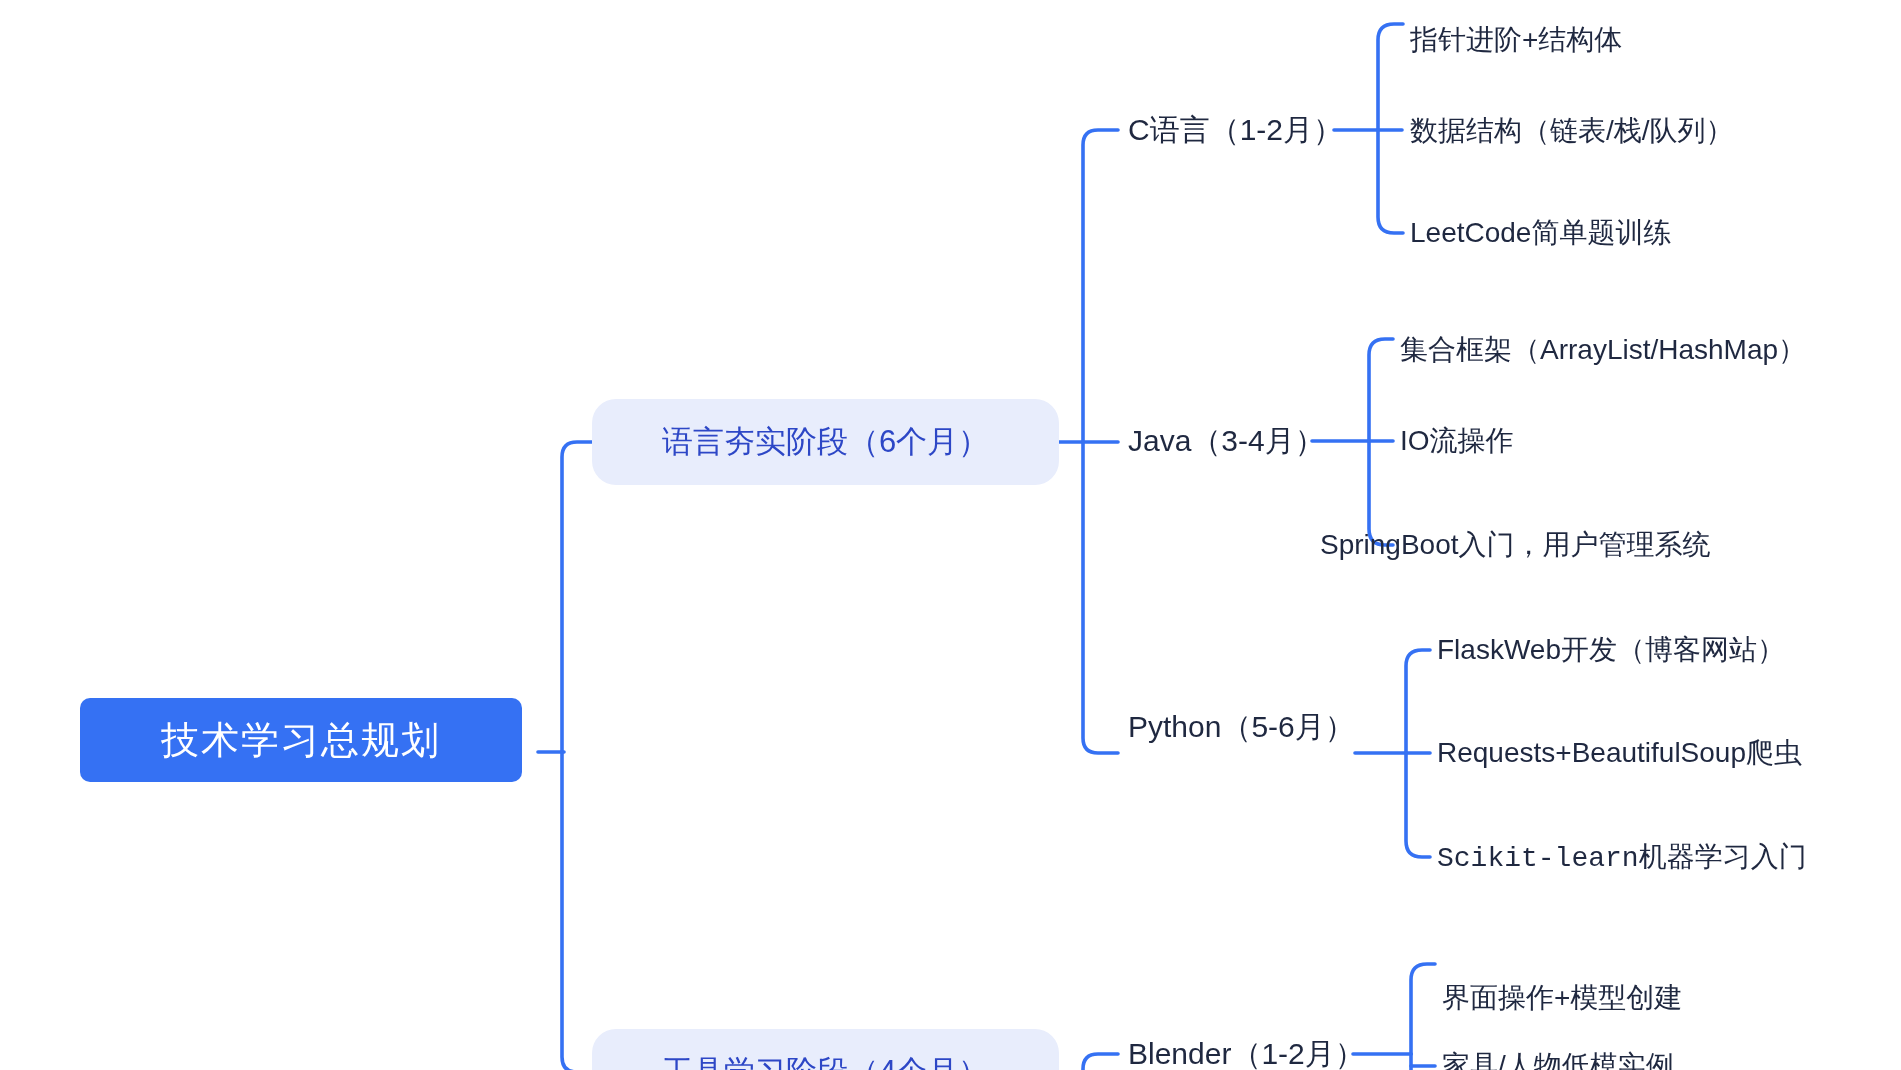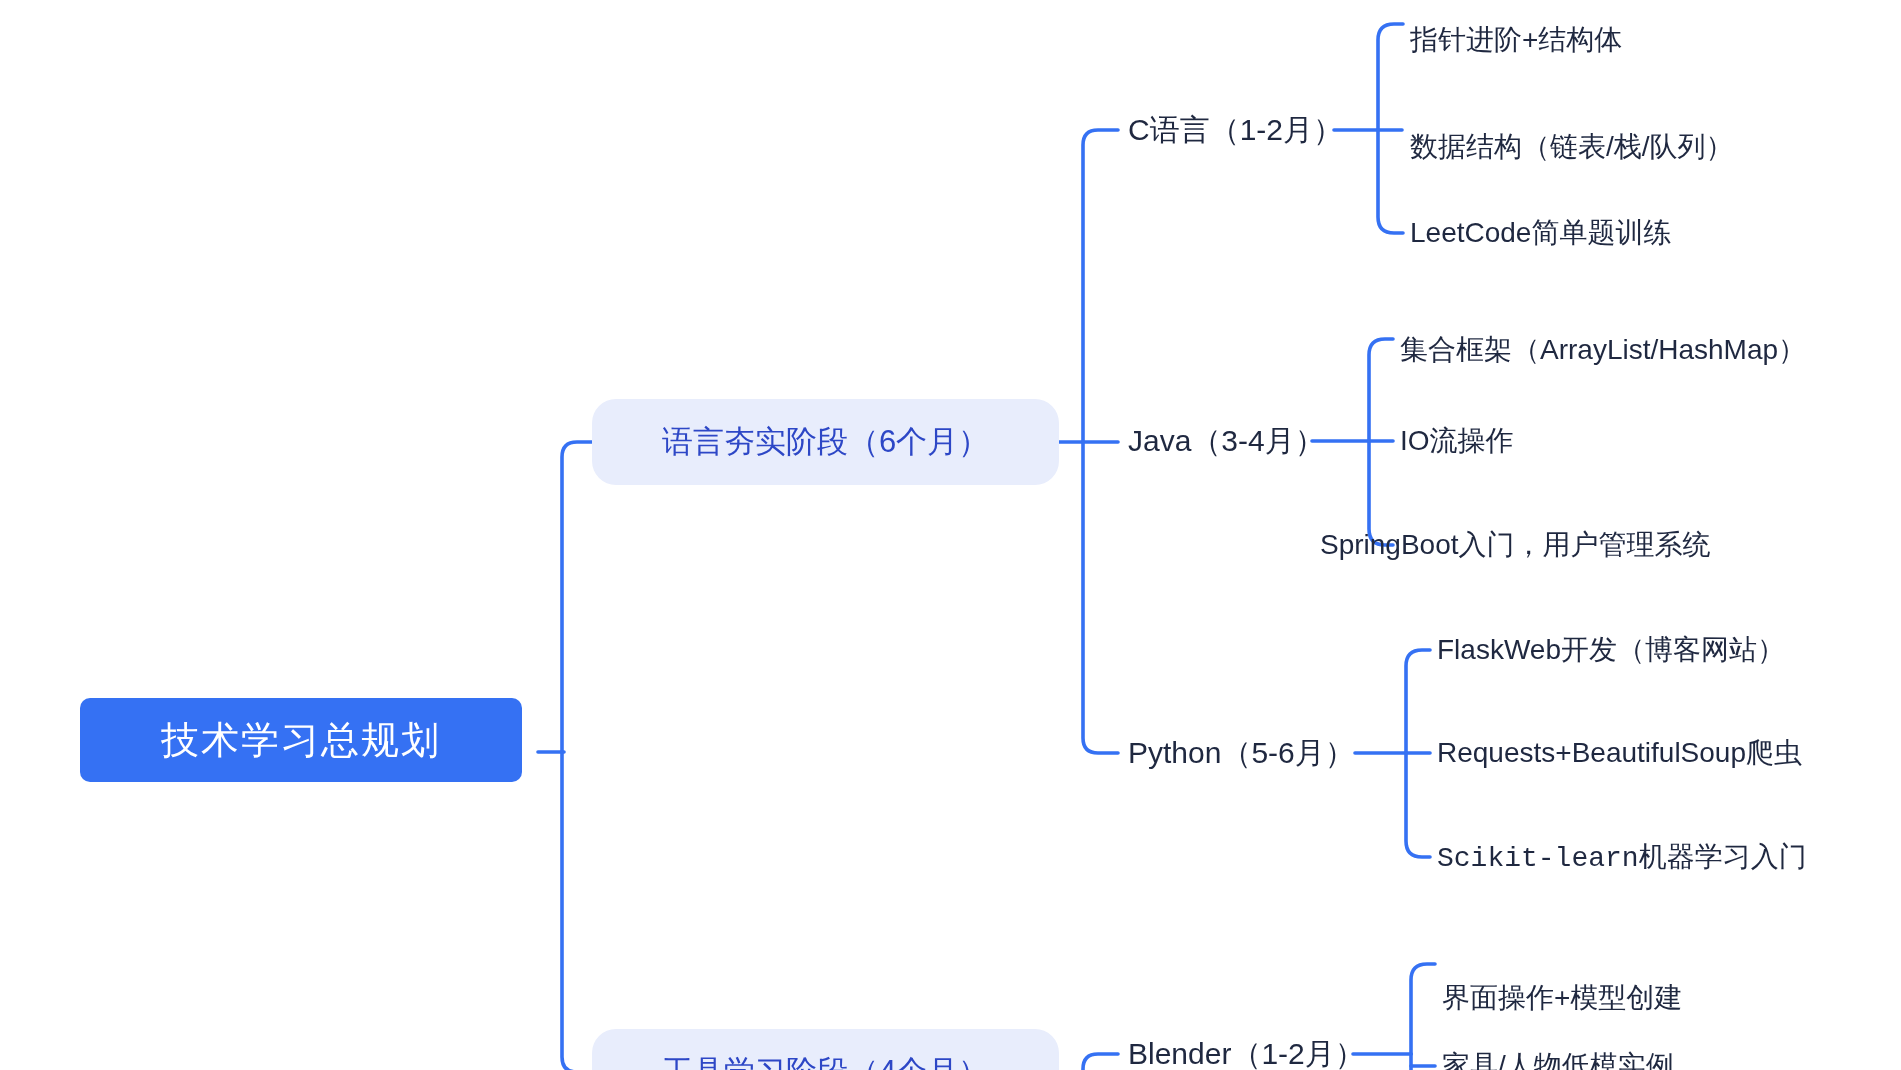--- a/index.html
+++ b/index.html
@@ -99,25 +99,25 @@
     <path d="M 1411 1066 L 1435 1066"></path>
   </svg>
 
   <div class="node root" style="left:80px; top:698px; width:442px; height:84px;">技术学习总规划</div>
 
   <div class="node branch" style="left:592px; top:399px; width:467px; height:86px;">语言夯实阶段（6个月）</div>
   <div class="node branch" style="left:592px; top:1029px; width:467px; height:86px;">工具学习阶段（4个月）</div>
 
   <div class="topic" style="left:1128px; top:130px;">C语言（1-2月）</div>
   <div class="topic" style="left:1128px; top:441px;">Java（3-4月）</div>
-  <div class="topic" style="left:1128px; top:753px;">Python（5-6月）</div>
+  <div class="topic" style="left:1128px; top:727px;">Python（5-6月）</div>
   <div class="topic" style="left:1128px; top:1054px;">Blender（1-2月）</div>
 
   <div class="leaf" style="left:1410px; top:40px;">指针进阶+结构体</div>
-  <div class="leaf" style="left:1410px; top:131px;margin-top:16px;">数据结构（链表/栈/队列）</div>
+  <div class="leaf" style="left:1410px; top:131px;">数据结构（链表/栈/队列）</div>
   <div class="leaf" style="left:1410px; top:233px;">LeetCode简单题训练</div>
 
   <div class="leaf" style="left:1400px; top:350px;">集合框架（ArrayList/HashMap）</div>
   <div class="leaf" style="left:1400px; top:441px;">IO流操作</div>
   <div class="leaf" style="left:1320px; top:545px;text-align:right;">SpringBoot入门，用户管理系统</div>
 
   <div class="leaf" style="left:1437px; top:650px;">FlaskWeb开发（博客网站）</div>
   <div class="leaf" style="left:1437px; top:753px;">Requests+BeautifulSoup爬虫</div>
   <div class="leaf" style="left:1437px; top:857px;font-family:Liberation Mono, monospace;">Scikit-learn机器学习入门</div>
 

